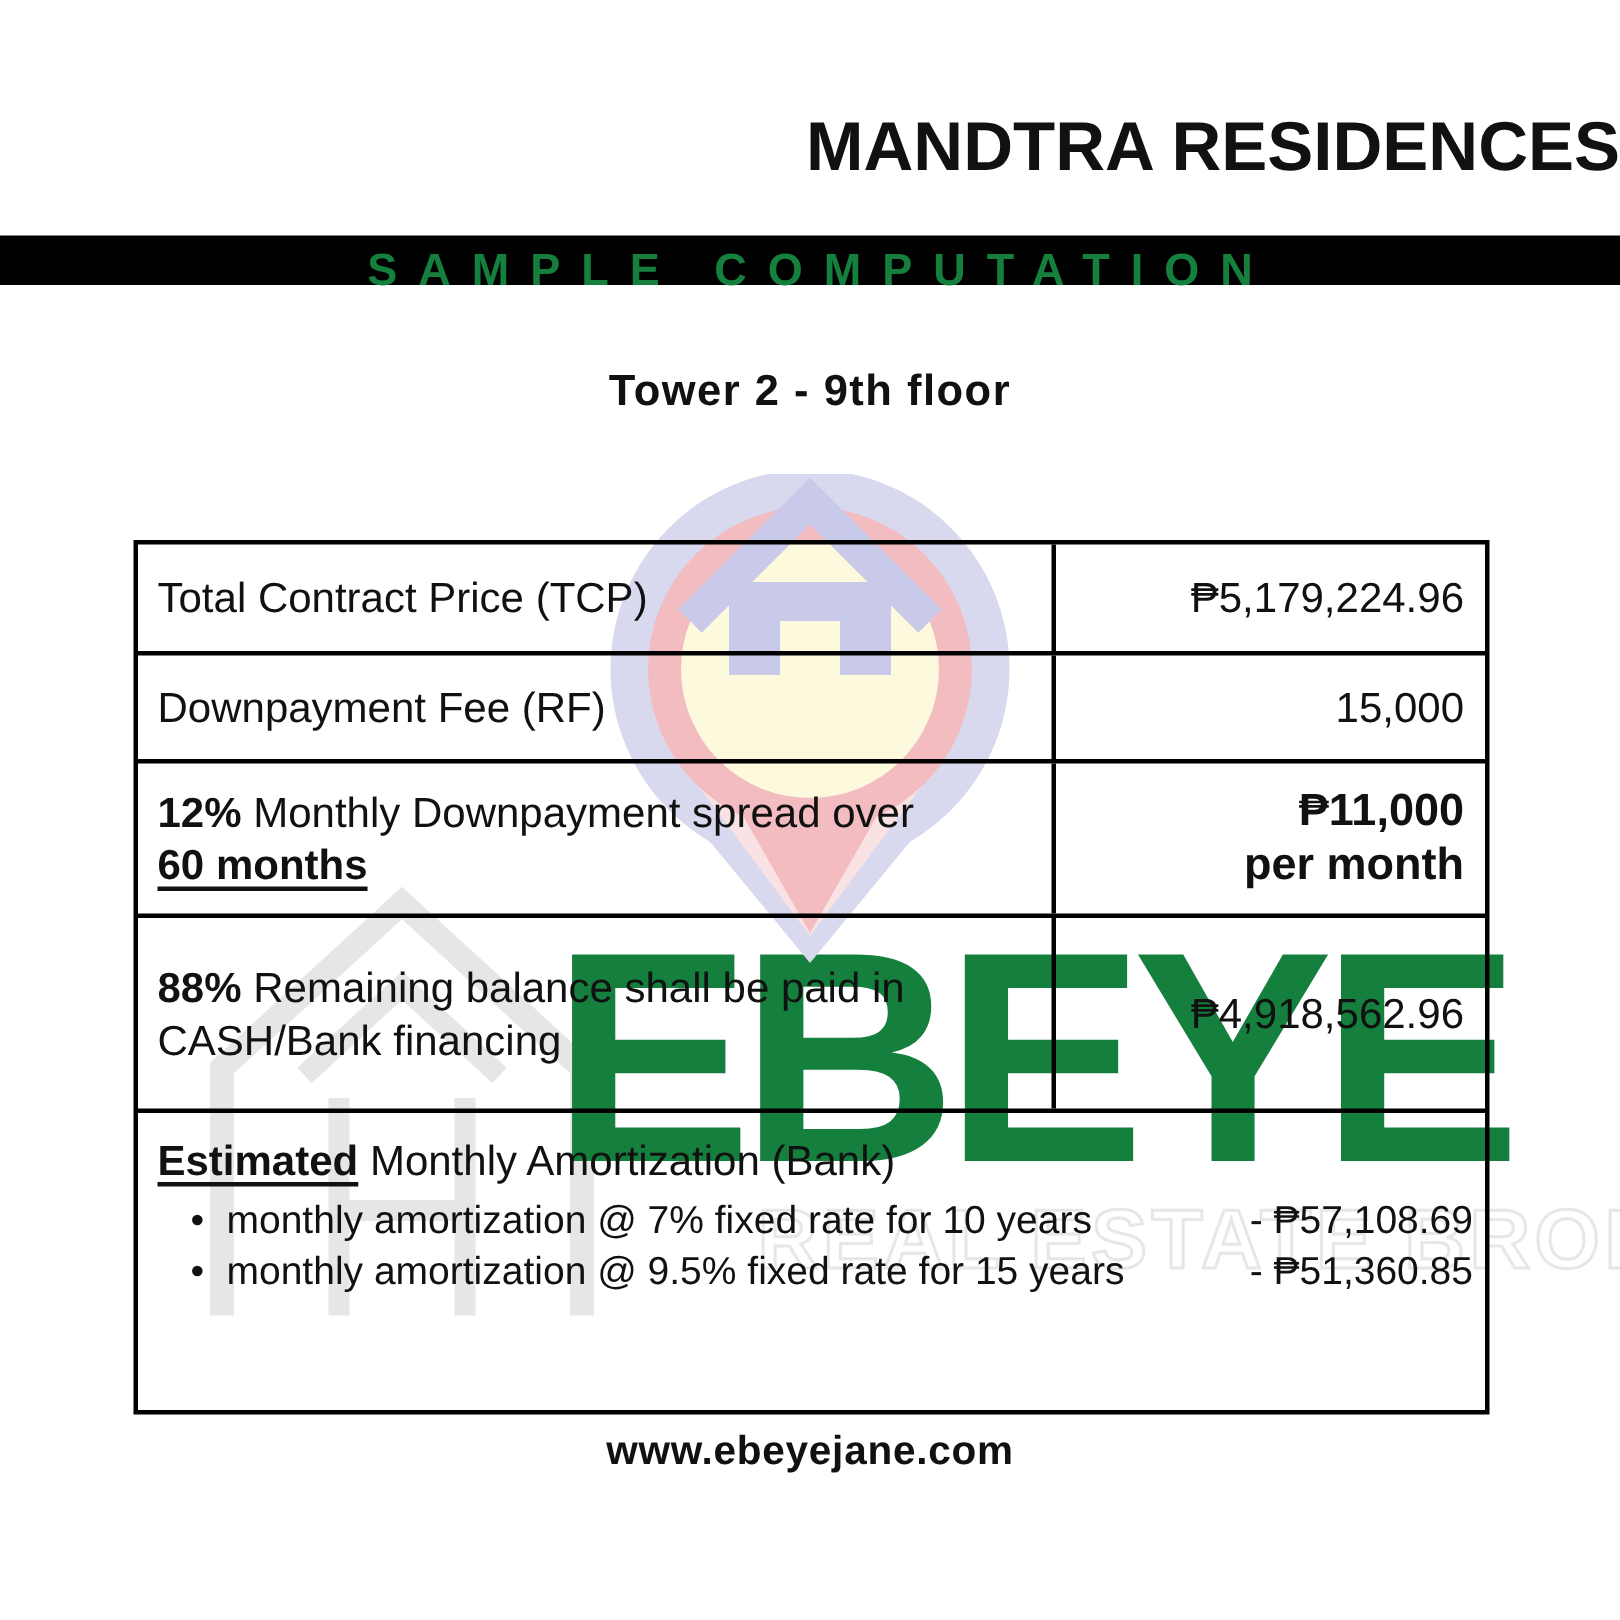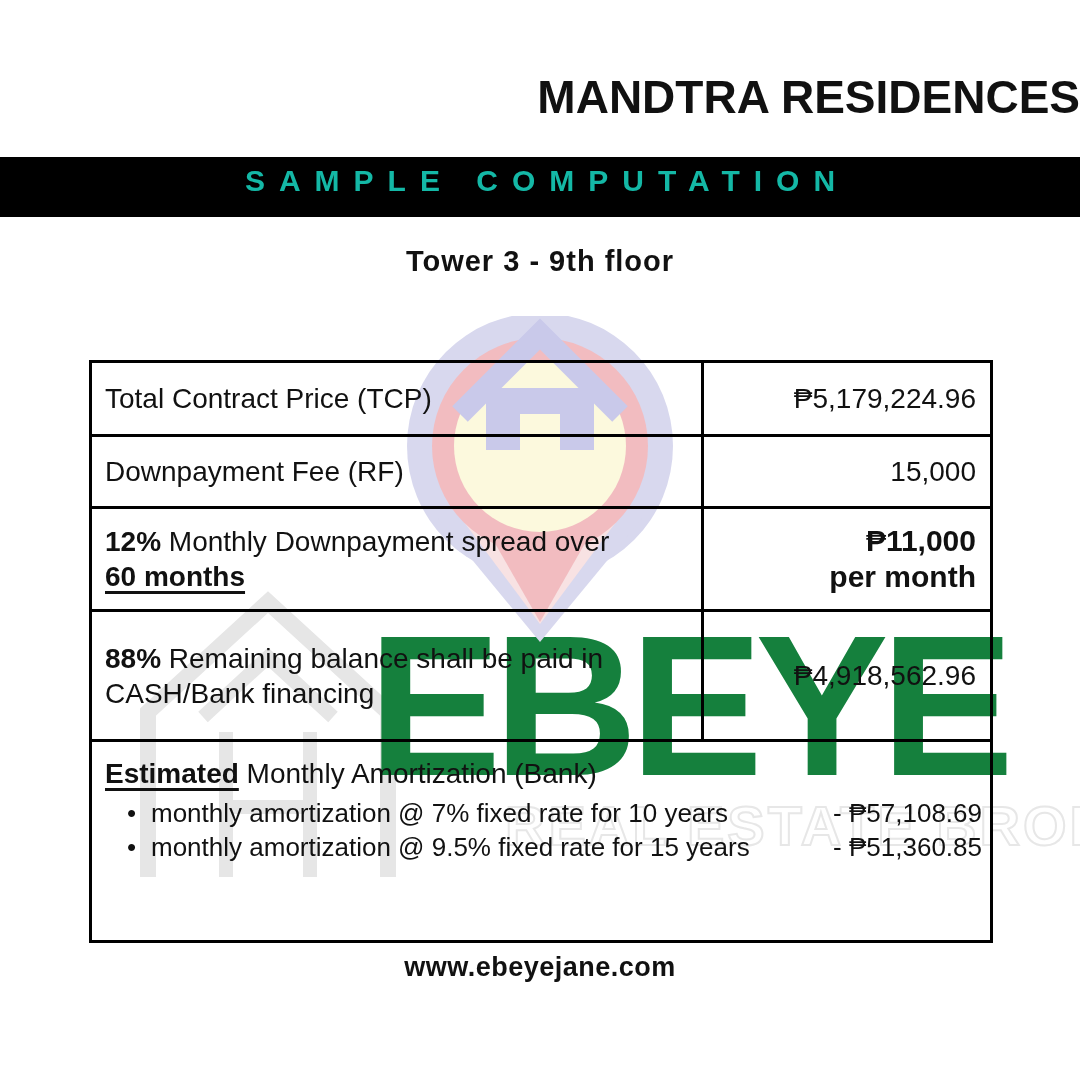--- a/index.html
+++ b/index.html
@@ -30,22 +30,22 @@
 
   
   .content { position:absolute; z-index:1; }
 
   #title {
     top:69px; left:0; width:100%;
     text-align:right; font-size:46px; font-weight:700;
     letter-spacing:0px; line-height:56px;
   }
   #banner {
-    top:157px; left:0; width:100%; height:60px;
-    background:#000000; color:#14b8a6;
+    top:157px; left:0; width:100%; height:33px;
+    background:#000000; color:#15803d;
     text-align:center; line-height:48px;
     font-size:30px; font-weight:700; letter-spacing:14px;
     text-indent:14px;
   }
   #subtitle {
     top:243px; left:0; width:100%; text-align:center;
     font-weight:700; line-height:37px;
   }
   #subtitle .line1 { font-size:29px; letter-spacing:1px; }
   #subtitle .line2 { font-size:30px; letter-spacing:0.5px; }
@@ -135,21 +135,21 @@
     </g>
   </svg>
 
   <h1 class="content" id="title">MANDTRA RESIDENCES</h1>
 
   <div class="content" id="banner">
     <span>SAMPLE COMPUTATION</span>
   </div>
 
   <div class="content" id="subtitle">
-    <div class="line1">Tower 3 - 9th floor</div>
+    <div class="line1">Tower 2 - 9th floor</div>
   </div>
 
   <div class="content" id="comp-table">
 
     <div class="t-row row-1">
       <div class="cell-l lbl">Total Contract Price (TCP)</div>
       <div class="cell-r val">₱5,179,224.96</div>
     </div>
 
     <div class="t-row row-2">

